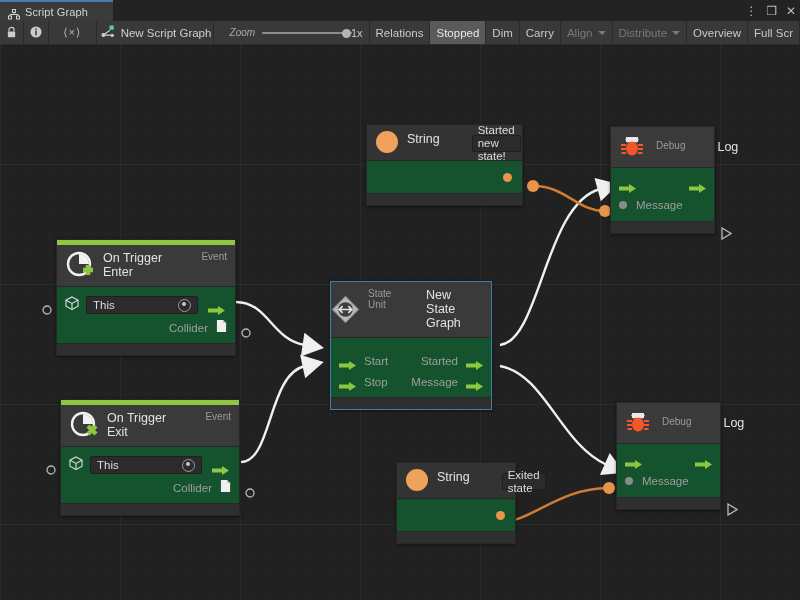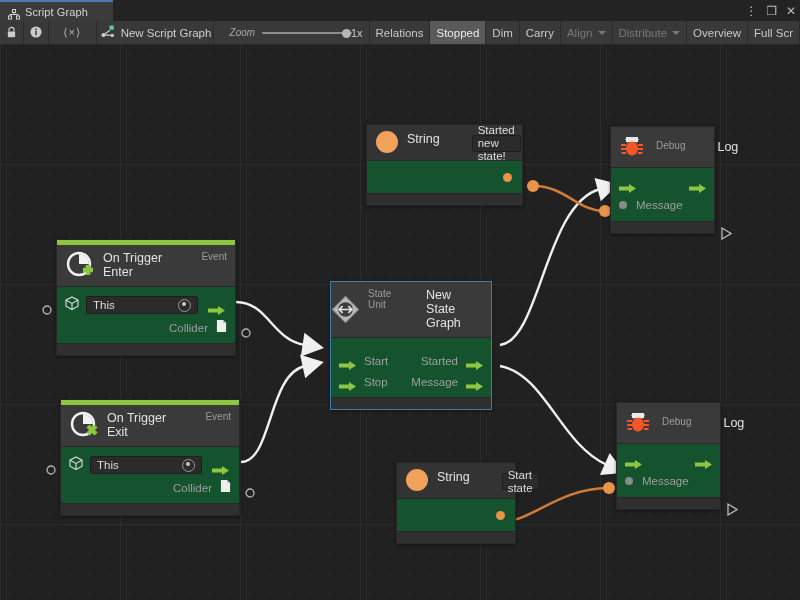--- a/index.html
+++ b/index.html
@@ -443,21 +443,21 @@
           <circle cx="5" cy="5" r="4" fill="none" stroke="#b5b5b5" stroke-width="1.3"></circle>
         </svg>
     </span>
 
     <div class="node" style="left:396px;top:418px;width:120px;">
       <div class="n-head flat">
         <span class="dot-or big"></span>
         <div class="n-titles">
           <span class="n-main">String</span>
           <span class="field str-field" style="margin-top:3px;">
-            <span>Start state</span>
+            <span>Exited state</span>
           </span>
         </div>
       </div>
       <div class="n-body" style="padding:0;">
         <div class="row" style="height:32px;justify-content:flex-end;padding-right:10px;">
           <span class="dot-or"></span>
         </div>
       </div>
       <div class="n-foot"></div>
     </div>

